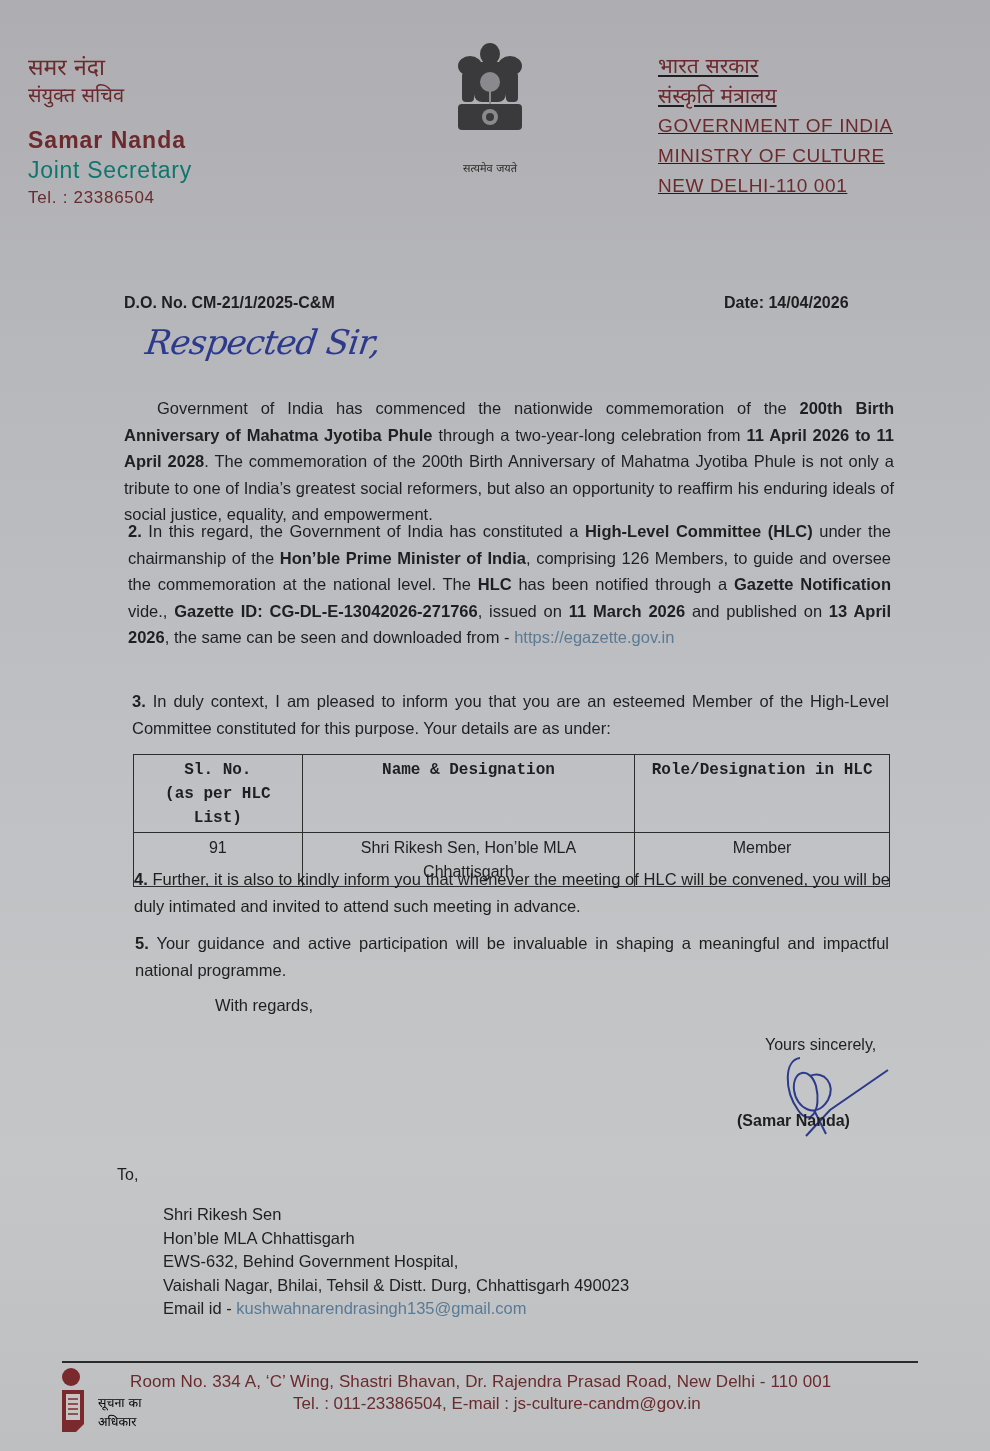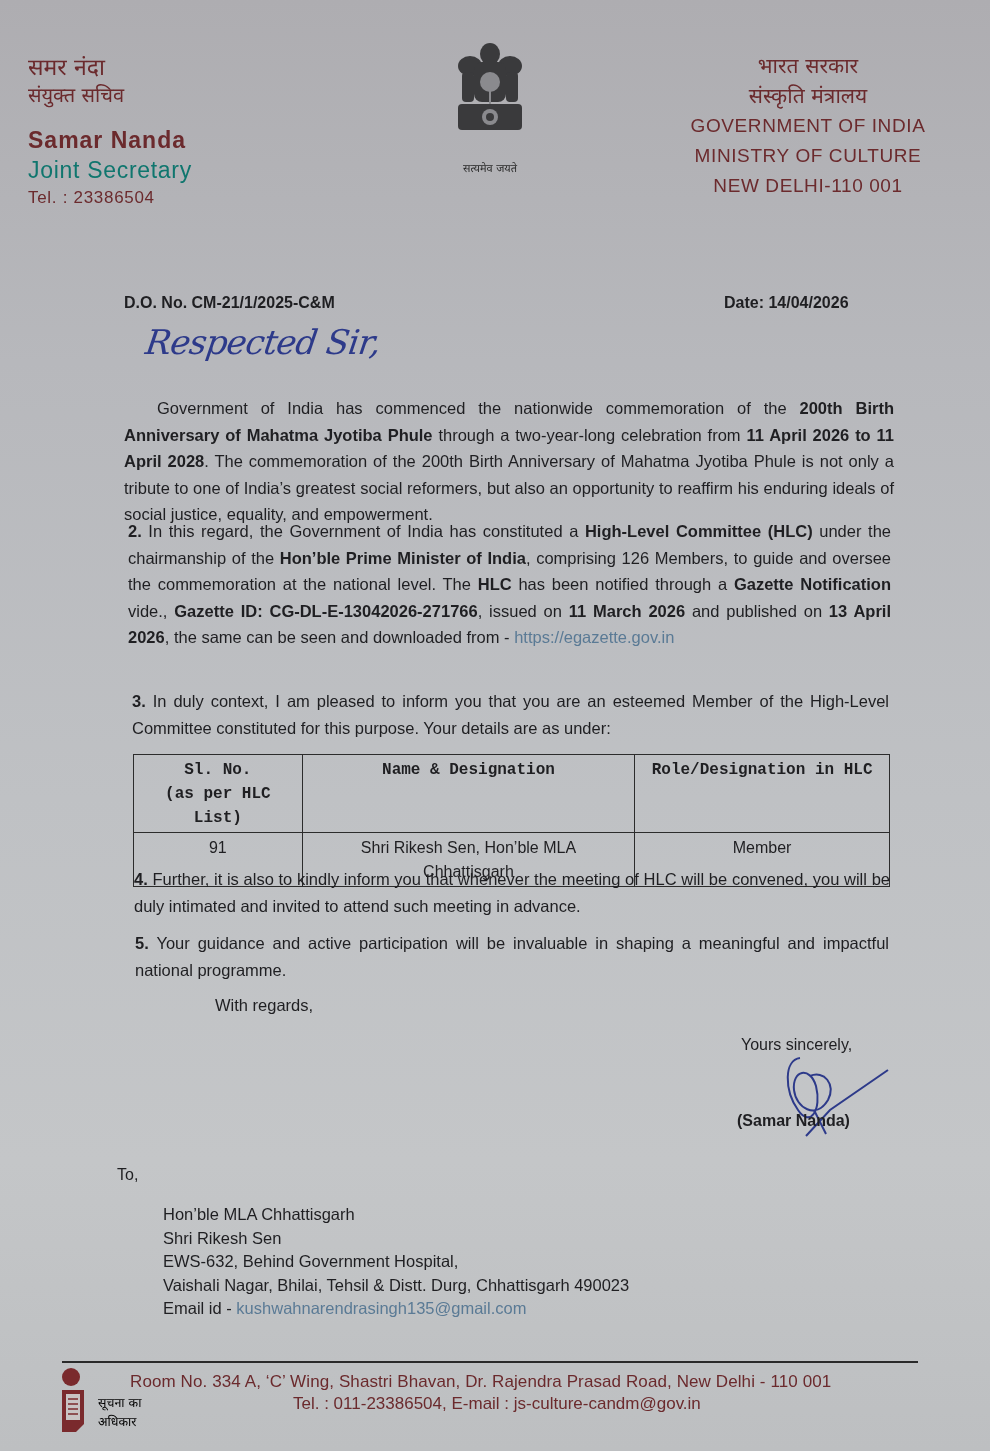--- a/index.html
+++ b/index.html
@@ -10,21 +10,21 @@
     color:#1f1f22;
   }
   .abs { position:absolute; }
   .hl-left { left:28px; top:56px; line-height:1; }
   .hl-left .hi1 { font-family:"DejaVu Sans", sans-serif; font-size:23px; color:#6b2a2d; margin-bottom:6px; }
   .hl-left .hi2 { font-family:"DejaVu Sans", sans-serif; font-size:20px; color:#6b2a2d; margin-bottom:24px; }
   .hl-left .en1 { font-size:23px; font-weight:bold; color:#6b2a2d; letter-spacing:1px; margin-bottom:7px; }
   .hl-left .en2 { font-size:23px; color:#0f766e; letter-spacing:0.7px; margin-bottom:7px;text-align:center; }
   .hl-left .en3 { font-size:17px; color:#6b2a2d; letter-spacing:0.7px; }
 
-  .hl-right { right:32px; top:56px; width:300px; text-align:center; line-height:1; }
+  .hl-right { right:32px; top:56px; width:300px; line-height:1;text-decoration:underline; }
   .hl-right .hi { font-family:"DejaVu Sans", sans-serif; font-size:21px; color:#6b2a2d; margin-bottom:9px; }
   .hl-right .en { font-size:19px; color:#6b2a2d; letter-spacing:0.6px; margin-bottom:11px; }
 
   .emblem { left:448px; top:40px; width:84px; height:100px; }
   .motto { left:450px; top:160px; width:80px; text-align:center; font-family:"DejaVu Sans", sans-serif; font-size:11px; color:#2a2a2a; }
 
   .ref { left:124px; top:294px; font-size:16px; font-weight:bold; }
   .date { left:724px; top:294px; font-size:16px; font-weight:bold; }
 
   .salutation { left:146px; top:322px; font-family:"DejaVu Serif", serif; font-style:italic; font-size:34px; color:#2d3a8a; letter-spacing:-1px; transform:skewX(-8deg); }
@@ -37,21 +37,21 @@
   .p2 { left:128px; top:518px; width:763px; }
   .p3 { left:132px; top:688px; width:757px; }
   .p4 { left:134px; top:866px; width:756px; }
   .p5 { left:135px; top:930px; width:754px; }
   .regards { left:215px; top:996px; font-size:16.5px; }
 
   table.hlc { position:absolute; left:133px; top:754px; width:757px; border-collapse:collapse; font-size:16px; }
   table.hlc td, table.hlc th { border:1.5px solid #2c2c2c; text-align:center; vertical-align:top; padding:3px 6px 2px; line-height:24px; }
   table.hlc th { font-weight:bold;font-family:Liberation Mono, monospace; }
 
-  .sincerely { left:741px; top:1036px; font-size:16px; }
+  .sincerely { left:765px; top:1036px; font-size:16px; }
   .signame { left:737px; top:1112px; font-size:16px; font-weight:bold; }
   .signature { left:770px; top:1050px; width:130px; height:90px; }
 
   .to { left:117px; top:1166px; font-size:16px; }
   .addr { left:163px; top:1203px; font-size:16.5px; line-height:23.5px; }
 
   .footer-line { left:62px; top:1361px; width:856px; height:2px; background:#2a2a2a; }
   .rti-icon { left:60px; top:1368px; width:30px; height:66px; }
   .rti-text { left:98px; top:1393px; font-family:"DejaVu Sans", sans-serif; font-size:12.5px; line-height:19px; color:#000000; }
   .foot1 { left:130px; top:1372px; font-size:17px; color:#6b2a2d; letter-spacing:0.1px; }
@@ -134,22 +134,22 @@
   <g fill="none" stroke="#2d3a8a" stroke-width="2">
     <path d="M30 8 C14 10 14 40 28 60 C40 78 52 60 46 36 C40 16 22 20 24 40 C26 58 46 70 58 50 C66 34 54 20 40 26"></path>
     <path d="M36 86 L60 60 L118 20"></path>
     <path d="M56 84 L44 60"></path>
   </g>
 </svg>
 <div class="abs signame">(Samar Nanda)</div>
 
 <div class="abs to">To,</div>
 <div class="abs addr">
+  <div>Shri Rikesh Sen</div>
   <div>Hon’ble MLA Chhattisgarh</div>
-  <div>Shri Rikesh Sen</div>
   <div>EWS-632, Behind Government Hospital,</div>
   <div>Vaishali Nagar, Bhilai, Tehsil &amp; Distt. Durg, Chhattisgarh 490023</div>
   <div><span>Email id - </span><span class="link">kushwahnarendrasingh135@gmail.com</span></div>
 </div>
 
 <div class="abs footer-line"></div>
 <svg class="abs rti-icon" viewBox="0 0 30 66">
   <circle cx="11" cy="9" r="9" fill="#7a2a2d"></circle>
   <path d="M2 22 H24 V56 L16 64 H2 Z" fill="#7a2a2d"></path>
   <rect x="6" y="26" width="14" height="26" fill="#c9c4c4"></rect>

